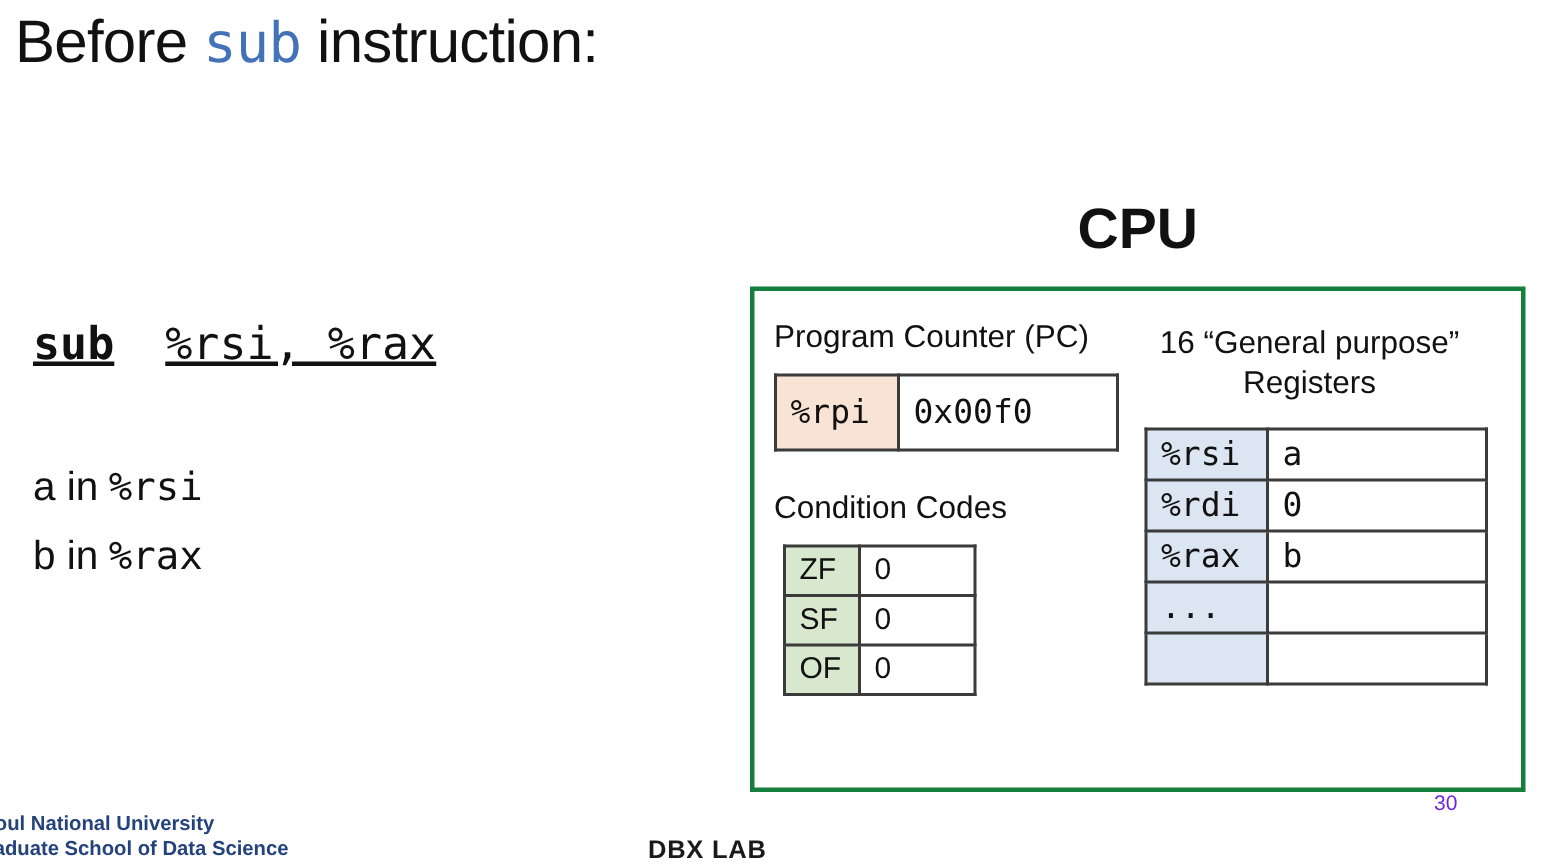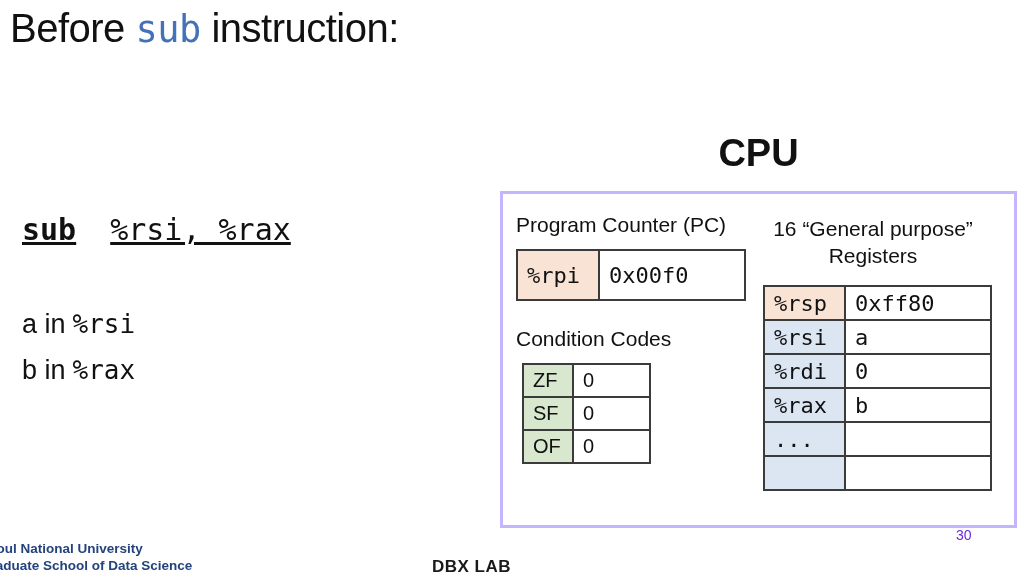--- a/index.html
+++ b/index.html
@@ -53,21 +53,21 @@
   .cpu-heading {
     left: 500px; top: 132px; width: 517px;
     text-align: center;
     font-size: 38px;
     font-weight: bold;
     letter-spacing: 0px;
   }
   .cpu-box {
     left: 500px; top: 191px;
     width: 517px; height: 337px;
-    border: 3px solid #c4b5fd;
+    border: 3px solid #15803d;
     background: #ffffff;
   }
 
   .section-label { font-size: 21px; white-space: nowrap; }
   #pc-label { left: 13px; top: 19px; }
   #cc-label { left: 13px; top: 133px; }
 
   .reg-heading {
     left: 250px; top: 21px; width: 240px;
     text-align: center;
@@ -179,24 +179,20 @@
   </tbody>
     </table>
 
   <div class="abs reg-heading">
     <div>16 “General purpose”</div>
     <div>Registers</div>
   </div>
 
   <table id="reg-table" class="abs">
     <tbody>
-        <tr class="first">
-      <td class="cell-reg mono">%rsp</td>
-      <td class="cell-val mono">0xff80</td>
-    </tr>
     <tr>
       <td class="cell-reg mono">%rsi</td>
       <td class="cell-val mono">a</td>
     </tr>
     <tr>
       <td class="cell-reg mono">%rdi</td>
       <td class="cell-val mono">0</td>
     </tr>
     <tr>
       <td class="cell-reg mono">%rax</td>

